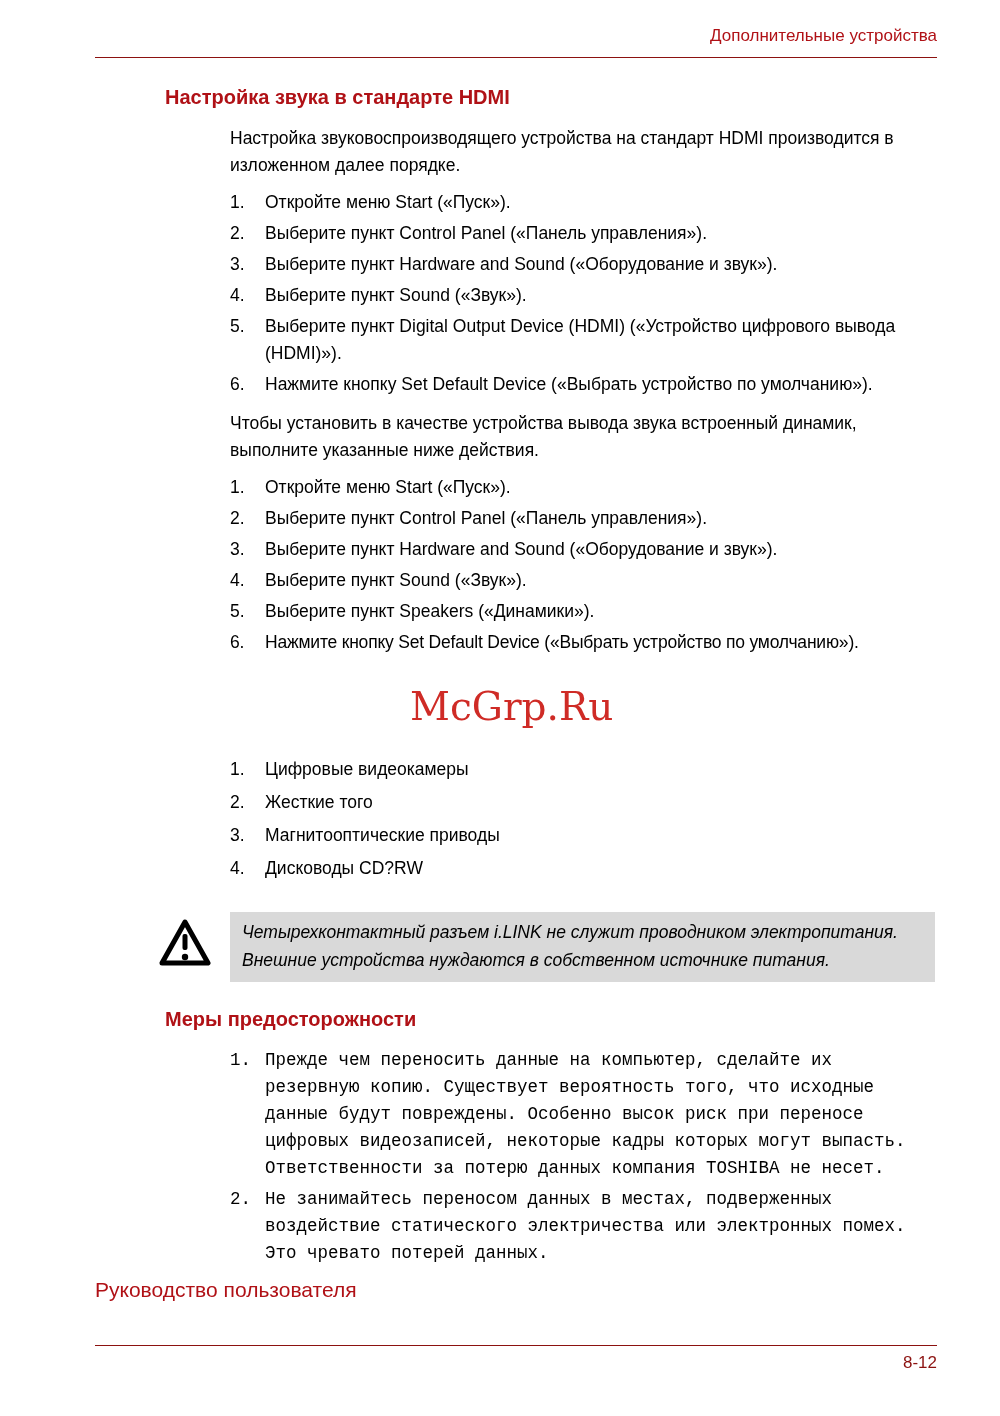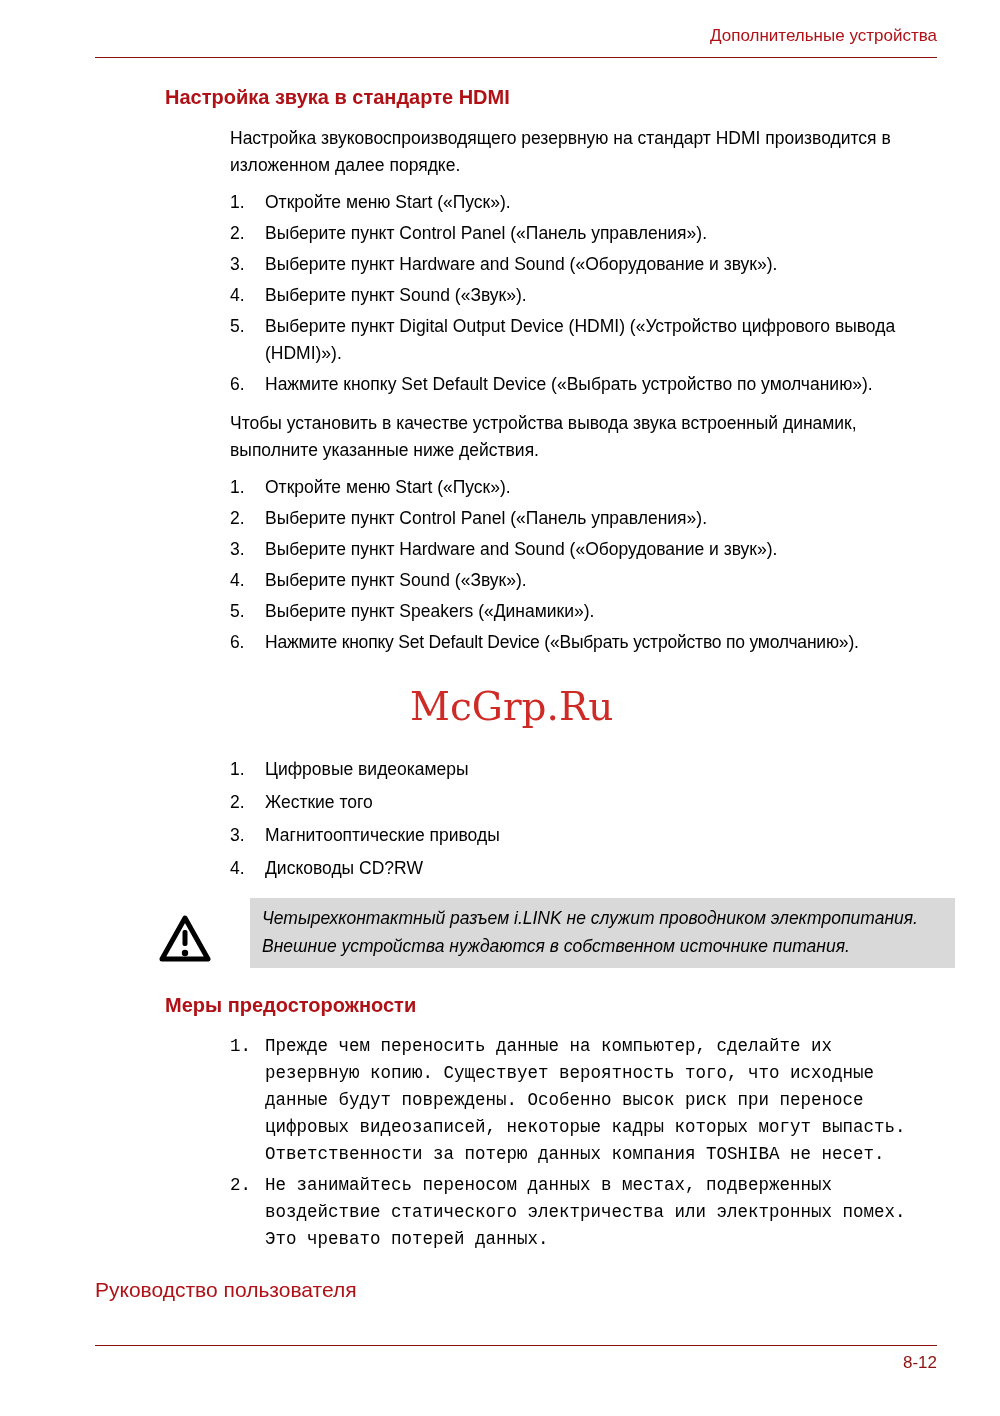--- a/index.html
+++ b/index.html
@@ -79,23 +79,22 @@
   ol.steps li::before{
     content:counter(n) ".";
     position:absolute;left:0;top:0;
   }
   ol.steps.tight li{margin-bottom:6px;}
   li.condensed{font-size:16.5px;letter-spacing:-0.2px;}
 
   
   .warning-row{
     display:flex;
-    align-items:flex-end;
-    margin:16px 0 26px 158px;
-    gap:20px;
+    align-items:flex-start;
+    margin:30px 0 26px 158px;
   }
   .warning-icon-wrap{
     width:72px;flex:0 0 72px;
     padding-top:6px;
   }
   .warning-box{
     background:var(--graybox);
     width:705px;
     padding:6px 14px 8px 12px;
     font-size:17.5px;line-height:28px;
@@ -119,21 +118,21 @@
 
   <div class="header">
     <span>Дополнительные устройства</span>
   </div>
   <div class="rule rule-top"></div>
 
   <div class="content">
 
     <h2 class="section-title">Настройка звука в стандарте HDMI</h2>
 
-    <p class="body">Настройка звуковоспроизводящего резервную на стандарт HDMI производится в изложенном далее порядке.</p>
+    <p class="body">Настройка звуковоспроизводящего устройства на стандарт HDMI производится в изложенном далее порядке.</p>
 
     <ol class="steps">
       <li>Откройте меню Start («Пуск»).</li>
       <li>Выберите пункт Control Panel («Панель управления»).</li>
       <li>Выберите пункт Hardware and Sound («Оборудование и звук»).</li>
       <li>Выберите пункт Sound («Звук»).</li>
       <li>Выберите пункт Digital Output Device (HDMI) («Устройство цифрового вывода (HDMI)»).</li>
       <li>Нажмите кнопку Set Default Device («Выбрать устройство по умолчанию»).</li>
     </ol>
 

